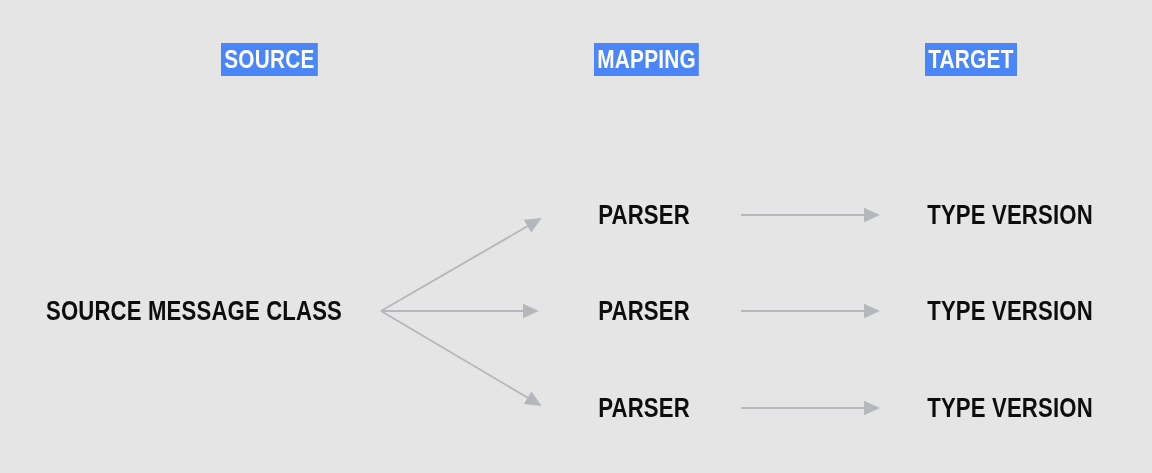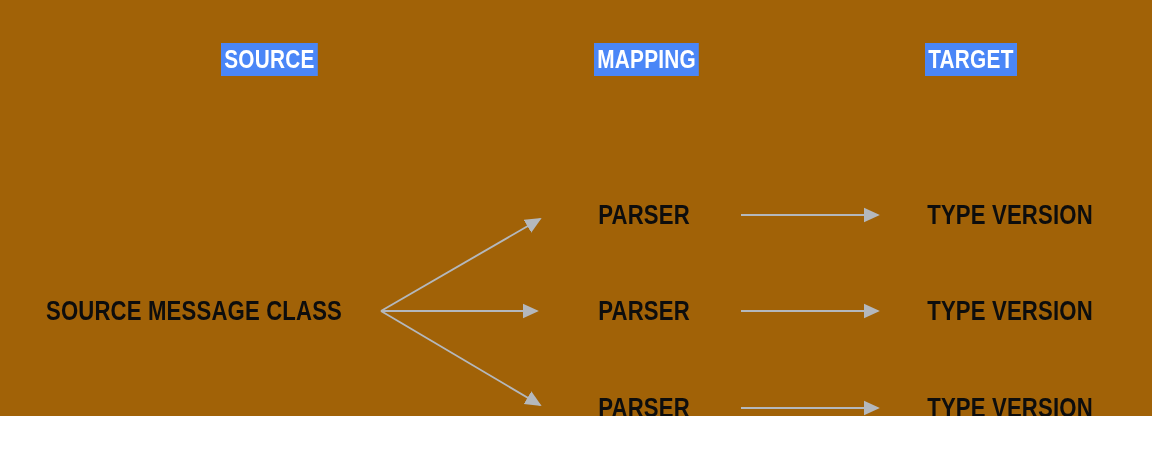--- a/index.html
+++ b/index.html
@@ -7,22 +7,22 @@
     margin: 0;
     padding: 0;
     background: #ffffff;
   }
   body {
     font-family: "Liberation Sans", sans-serif;
   }
   #canvas {
     position: relative;
     width: 1152px;
-    height: 416px;
-    background: #a16207;
+    height: 473px;
+    background: #e5e5e5;
     overflow: hidden;
   }
 
   
   .col-header {
     position: absolute;
     display: inline-block;
     background: #4a86f7;
     color: #ffffff;
     font-family: "Liberation Sans", sans-serif;

